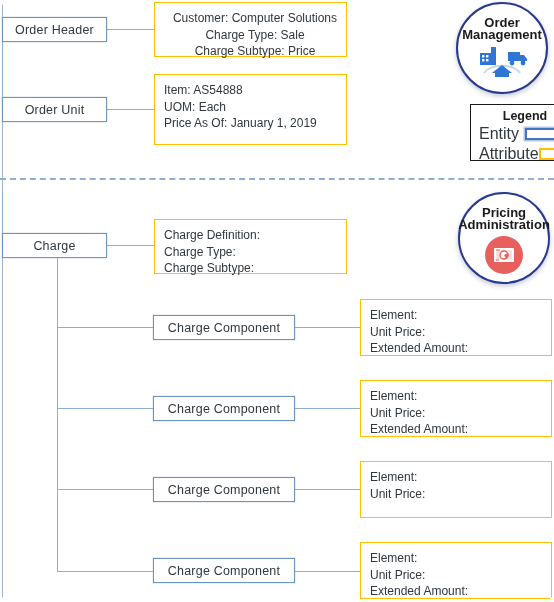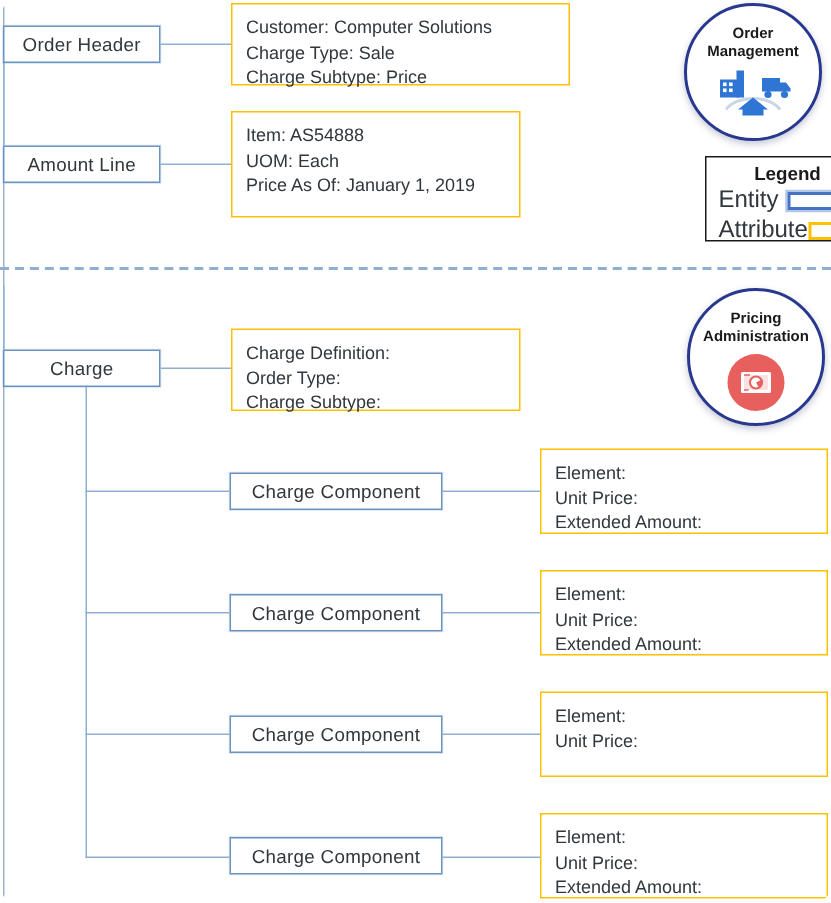--- a/index.html
+++ b/index.html
@@ -112,21 +112,21 @@
     box-sizing: border-box;
     border-radius: 50%;
     border: 2px solid #28388F;
     background: #ffffff;
     display: flex;
     flex-direction: column;
     align-items: center;
     box-shadow: 0 2px 5px rgba(60,70,110,0.30);
   }
   .badge-title {
-    font-size: 10px;
+    font-size: 13px;
     font-weight: bold;
     color: #1A1A1A;
     text-align: center;
     line-height: 12px;
     margin-top: 13px;
     padding: 0 6px;
   }
   .badge-icon {
     margin-top: 2px;
     display: flex;
@@ -152,28 +152,28 @@
   <div class="frame-left"></div>
   <div class="divider-dashed"></div>
 
   <div class="line vline" style="left:2px; top:29px; height:81px;"></div>
 
   <div class="entity" style="left:2px; top:17px; width:105px; height:25px;">
     <span>Order Header</span>
   </div>
   <div class="line hline" style="left:107px; top:29px; width:47px;"></div>
 
-  <div class="attribute" style="left:154px; top:2px; width:226px; height:55px;">
+  <div class="attribute" style="left:154px; top:2px; width:193px; height:55px;text-align:center;">
     <div>Customer: Computer Solutions</div>
     <div>Charge Type: Sale</div>
     <div>Charge Subtype: Price</div>
   </div>
 
   <div class="entity" style="left:2px; top:97px; width:105px; height:25px;">
-    <span>Amount Line</span>
+    <span>Order Unit</span>
   </div>
   <div class="line hline" style="left:107px; top:109px; width:47px;"></div>
 
   <div class="attribute" style="left:154px; top:74px; width:193px; height:71px;">
     <div>Item: AS54888</div>
     <div>UOM: Each</div>
     <div>Price As Of: January 1, 2019</div>
   </div>
 
   <div class="badge" style="left:456px; top:2px; width:92px; height:92px;">
@@ -238,21 +238,21 @@
   </div>
 
   <div class="line vline" style="left:2px; top:190px; height:68px;"></div>
   <div class="entity" style="left:2px; top:233px; width:105px; height:25px;">
     <span>Charge</span>
   </div>
   <div class="line hline" style="left:107px; top:245px; width:47px;"></div>
 
   <div class="attribute" style="left:154px; top:219px; width:193px; height:55px;">
     <div>Charge Definition:</div>
-    <div>Order Type:</div>
+    <div>Charge Type:</div>
     <div>Charge Subtype:</div>
   </div>
 
   <div class="line vline" style="left:57px; top:258px; height:314px;"></div>
 
   <div class="line hline" style="left:57px; top:327px; width:96px;"></div>
   <div class="entity" style="left:153px; top:315px; width:142px; height:25px;">
     <span>Charge Component</span>
   </div>
   <div class="line hline" style="left:295px; top:327px; width:65px;"></div>

